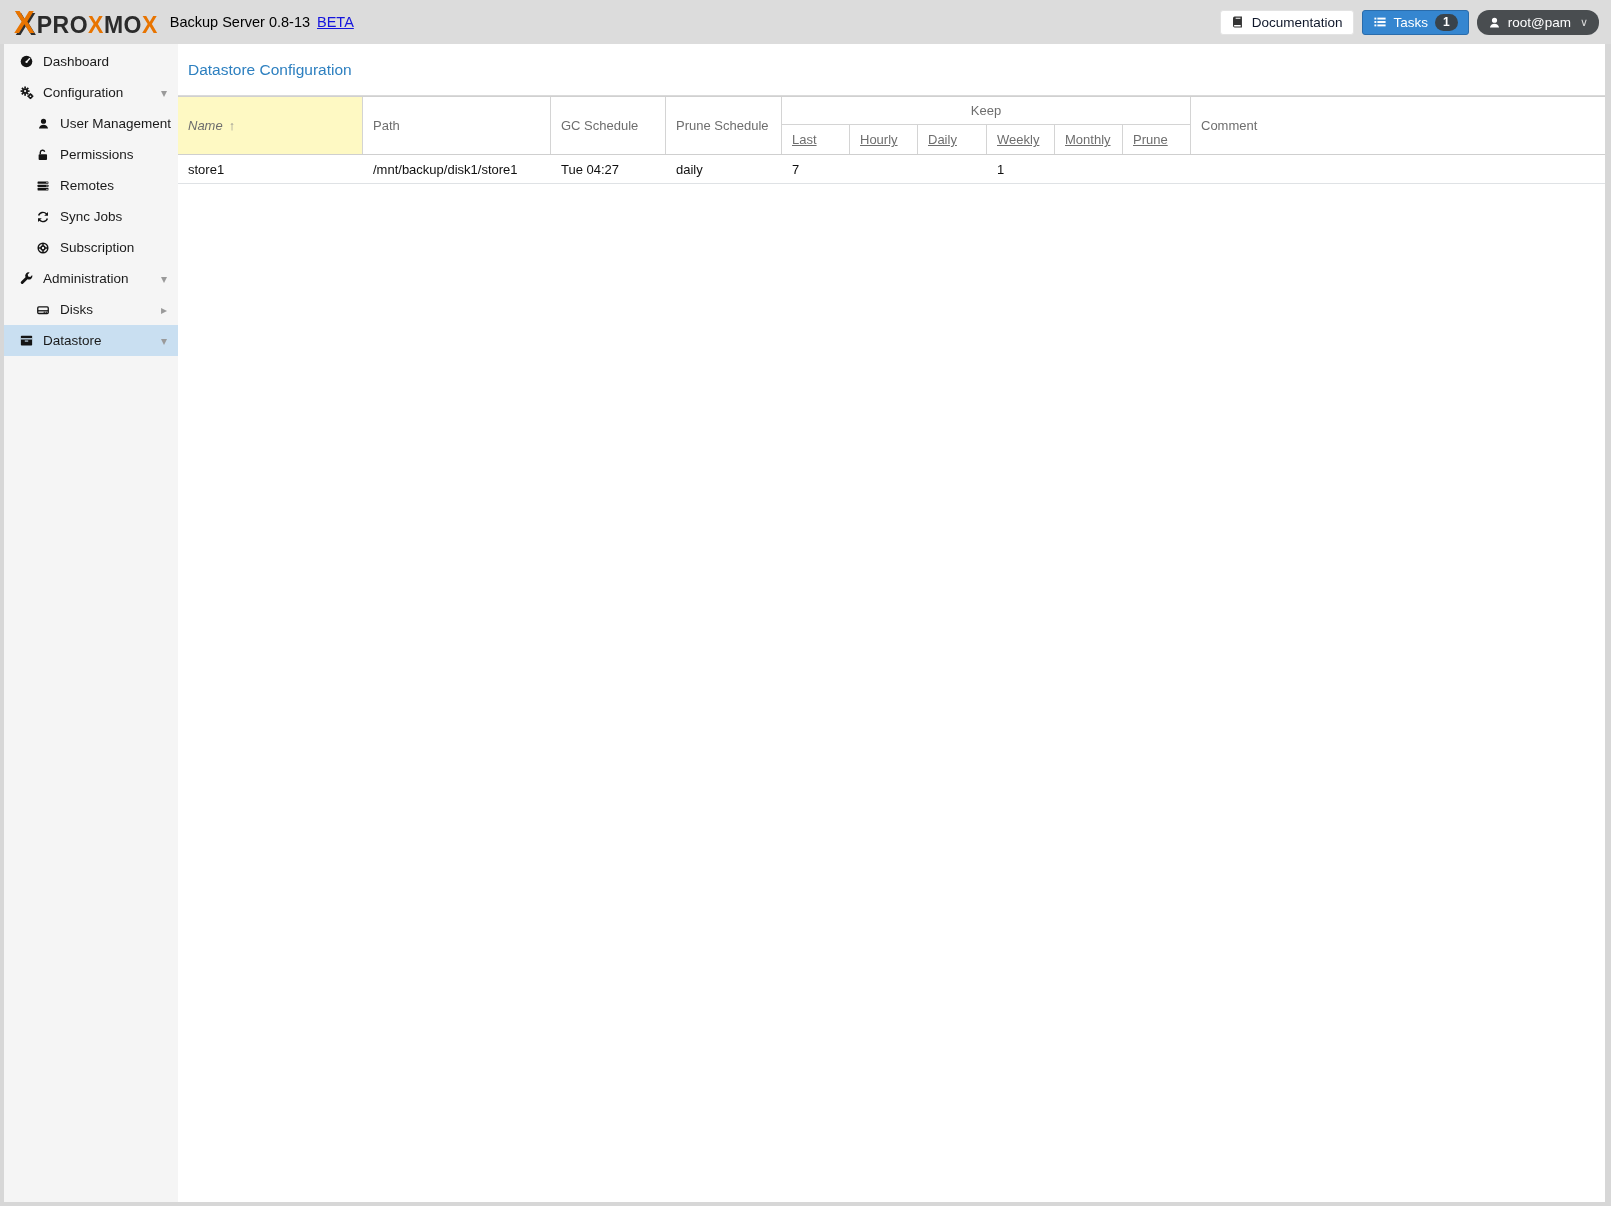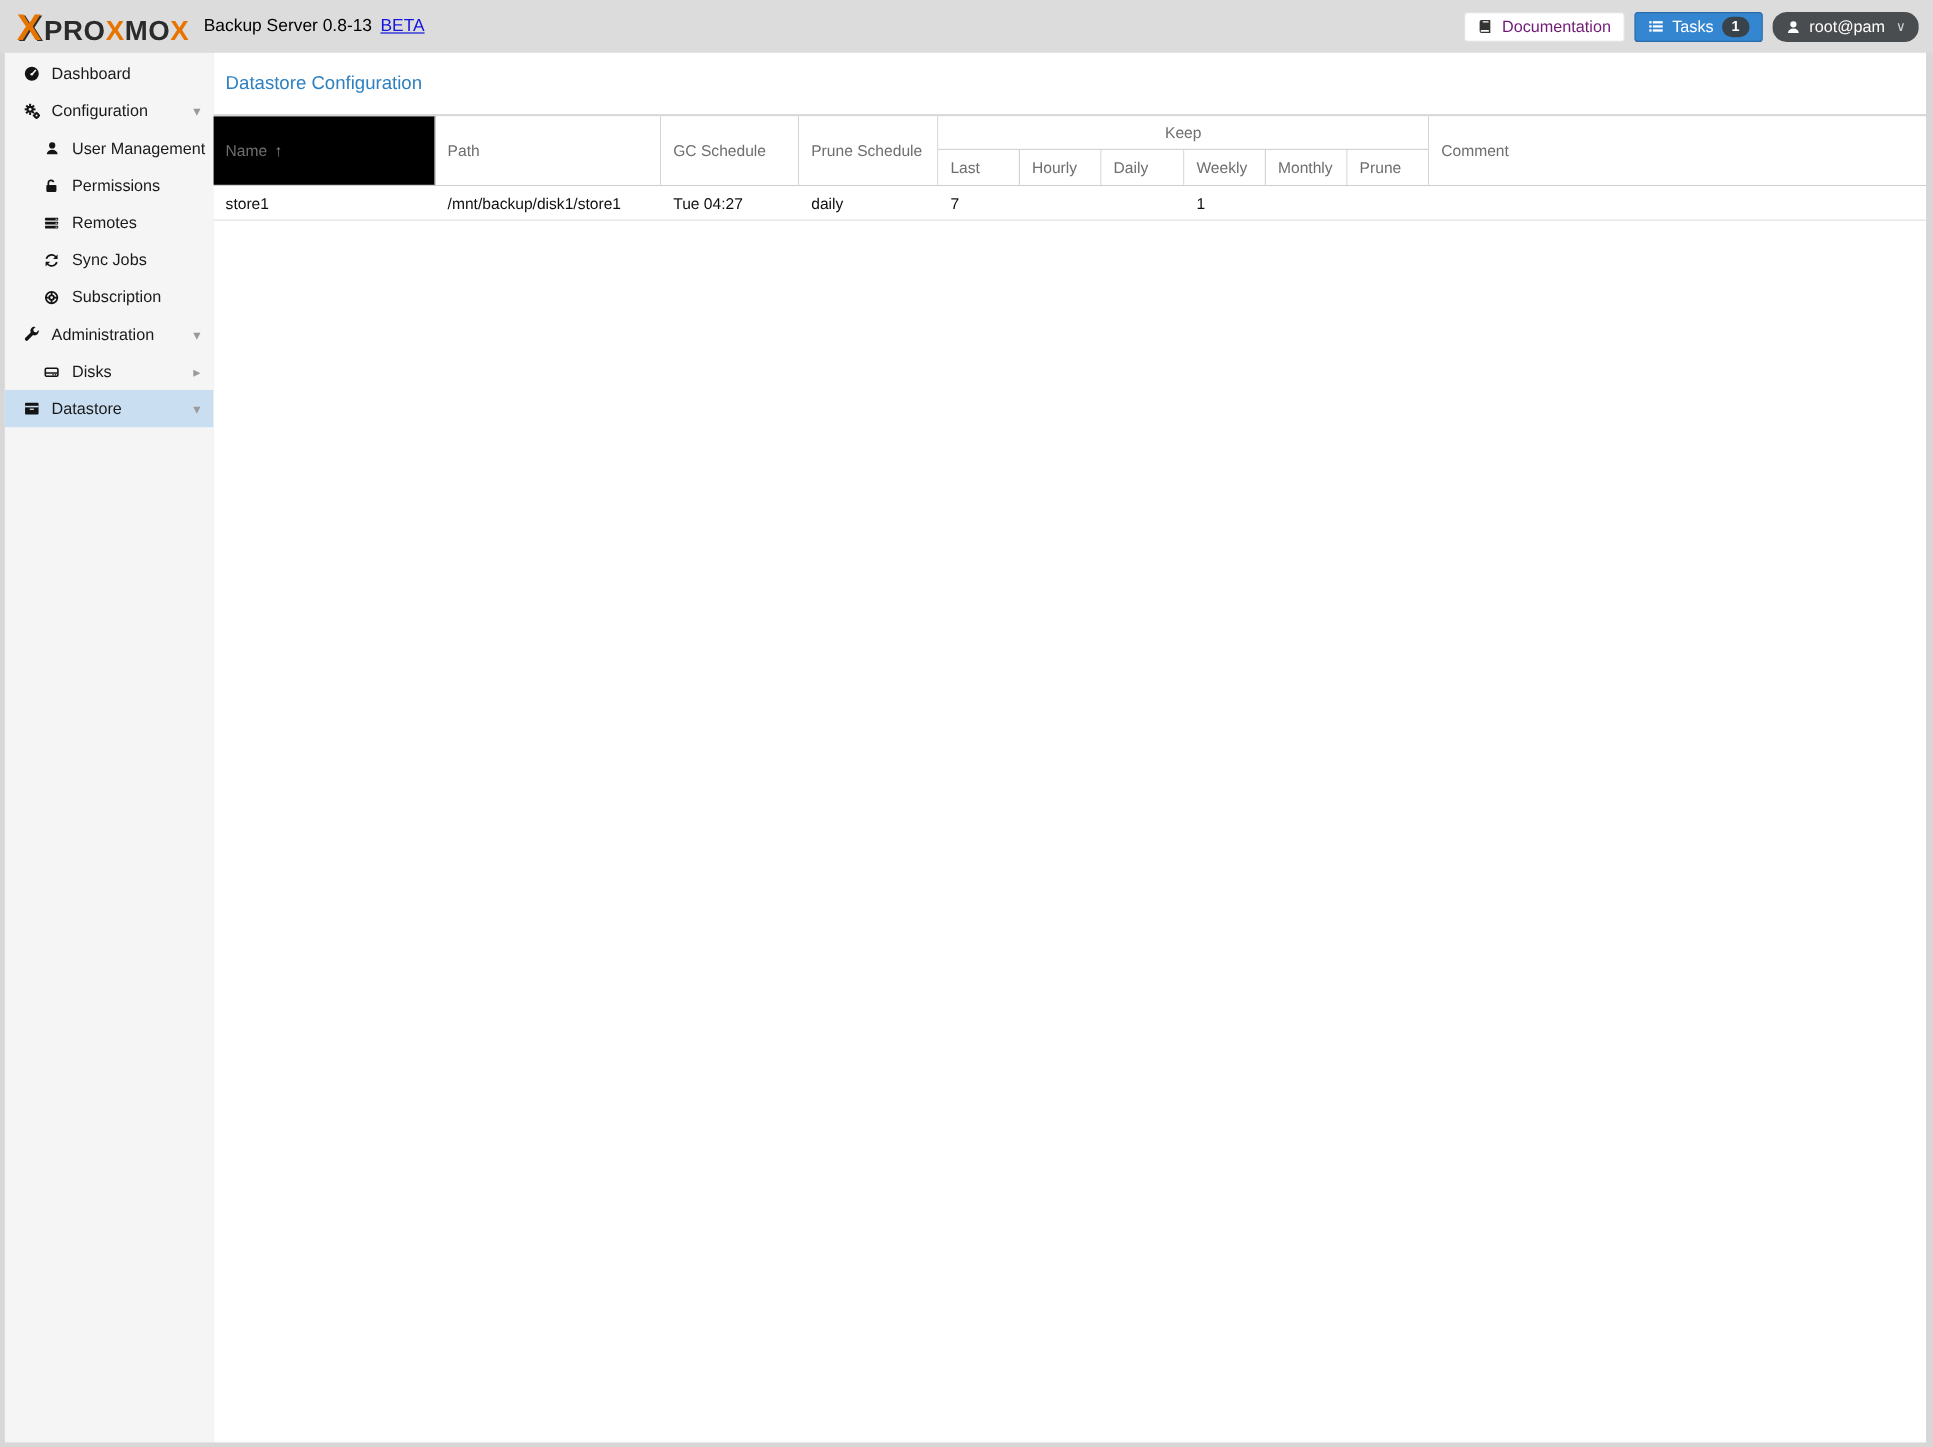--- a/index.html
+++ b/index.html
@@ -32,21 +32,21 @@
   .logo-word .orange { color:#e87400; }
   .product-name { margin-left:12px; font-size:14.5px; color:#000; }
   .beta-link { margin-left:7px; font-size:14.5px; color:#1414dd; text-decoration:underline; cursor:pointer; }
 
   .topbar-right { margin-left:auto; display:flex; align-items:center; gap:8px; }
   .tb-btn {
     height:25px; display:flex; align-items:center; gap:7px;
     padding:0 10px; border-radius:3px; font-size:13.5px;
     cursor:pointer; border:1px solid transparent;
   }
-  .tb-doc { background:#ffffff; color:#701a75; border-color:#e3e3e3; }
+  .tb-doc { background:#ffffff; color:#0f172a; border-color:#e3e3e3; }
   .tb-doc svg { color:#333; }
   .tb-tasks { background:#3586d0; color:#fff; border-color:#2a6cab; }
   .tb-tasks svg { color:#fff; }
   .tasks-badge {
     background:#39434b; color:#fff; font-weight:bold; font-size:12px;
     border-radius:9px; padding:1px 8px; line-height:15px;
   }
   .tb-user { background:#494d50; color:#fff;border-radius:12px; }
   .tb-user svg { color:#fff; }
   .tb-caret { font-size:11px; color:#d9d9d9; margin-left:2px; }
@@ -103,29 +103,29 @@
     grid-template-rows:28px 29px;
   }
   .th {
     display:flex; align-items:center;
     padding-left:10px; font-size:13px; color:#6e6e6e;
     border-right:1px solid #d4d4d4;
     cursor:pointer; background:#fff;
     overflow:hidden; white-space:nowrap;text-align:center;
   }
   .th.span2 { grid-row:1 / 3; }
-  .th.sorted { background:#000000; }
+  .th.sorted { background:#fef9c3;font-style:italic; }
   .sort-arrow { margin-left:6px; font-size:13px; color:#8a8a8a; }
   .th.group {
     grid-column:5 / 11; grid-row:1;
     justify-content:center; padding-left:0;
     border-bottom:1px solid #d4d4d4;
     cursor:default;
   }
-  .th.sub { grid-row:2; }
+  .th.sub { grid-row:2;text-decoration:underline; }
   .th.comment { grid-column:11; border-right:none; }
   .trow {
     height:29px; border-bottom:1px solid #dfe2e5;
     cursor:pointer; background:#fff;
   }
   .td {
     display:flex; align-items:center; padding-left:10px;
     font-size:13px; color:#101010;
     overflow:hidden; white-space:nowrap;
   }

